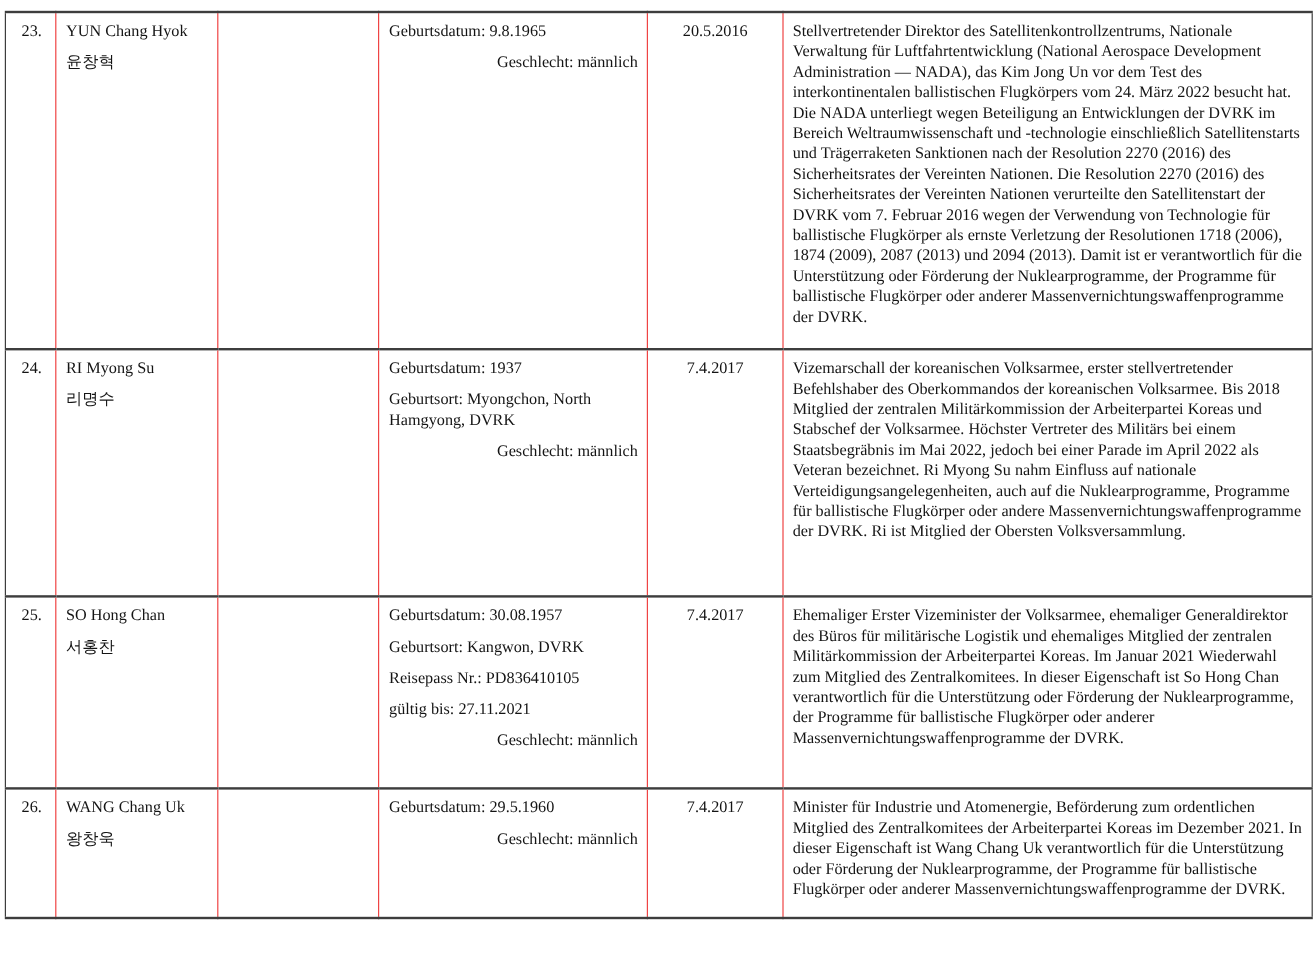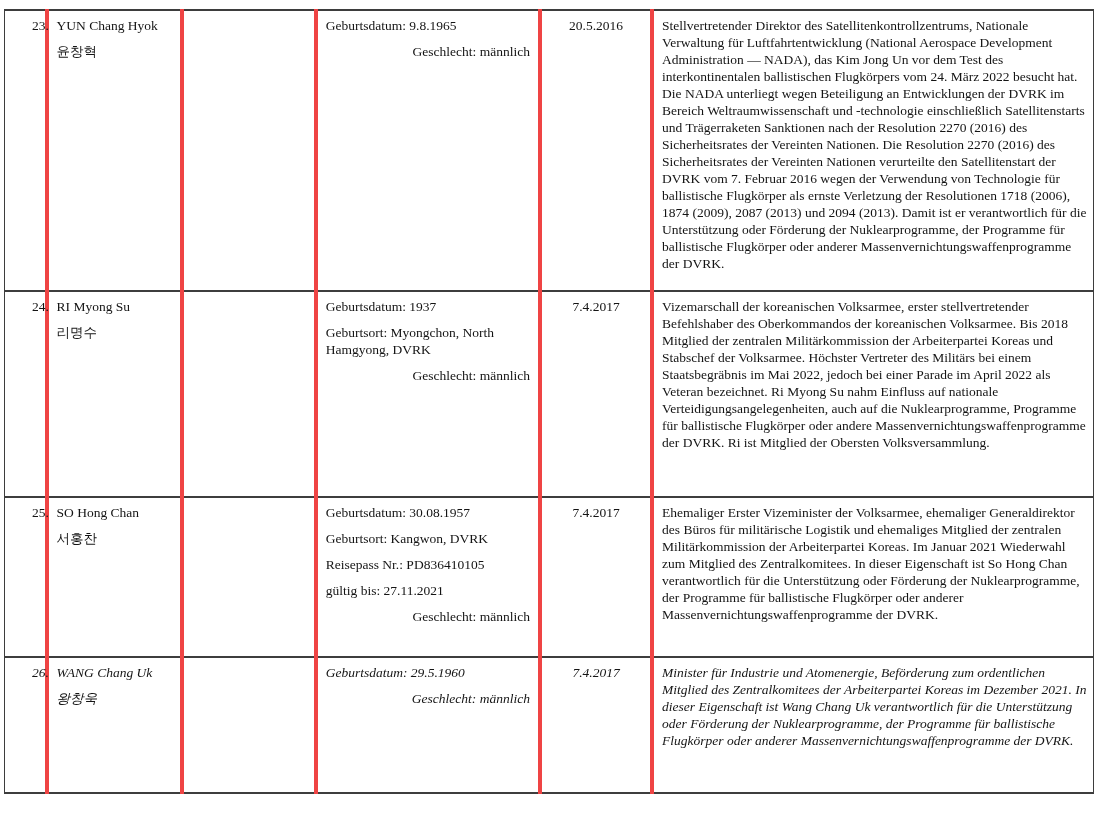--- a/index.html
+++ b/index.html
@@ -23,39 +23,39 @@
     border-collapse: collapse;
     table-layout: fixed;
     width: 1090px;
     border-top: 2px solid #3d3d3d;
     border-bottom: 2px solid #3d3d3d;
     border-left: 1px solid #3d3d3d;
     border-right: 1px solid #3d3d3d;
   }
   td {
     vertical-align: top;
-    border-left: 4px solid #ef4444;
+    border-left: 1px solid #ef4444;
     padding: 6px 8px 6px 8px;
     font-size: 13.5px;
     line-height: 1.26;
   }
   td:first-child { border-left: none; }
   tr.row-sep td { border-top: 2px solid #3d3d3d; }
 
-  .col-num   { width: 42px;  padding-left: 27px; }
+  .col-num   { width: 42px;  padding-left: 13px; }
   .col-name  { width: 135px; }
   .col-alias { width: 134px; }
   .col-id    { width: 224px; }
   .col-date  { width: 112px; text-align: center; }
   .col-reason{ width: 441px; padding-right: 4px; }
 
   .row-23 { height: 281px; }
   .row-24 { height: 206px; }
   .row-25 { height: 160px; }
-  .row-26 { height: 136px; font-style: italic; }
+  .row-26 { height: 108px; }
 
   p.field { margin: 0 0 9px 0; }
   p.field:last-child { margin-bottom: 0; text-align: right; }
   .name-latin  { margin: 0; }
   .name-korean { margin: 9px 0 0 0; }
 </style>
 </head>
 <body>
 
 <div class="page">

